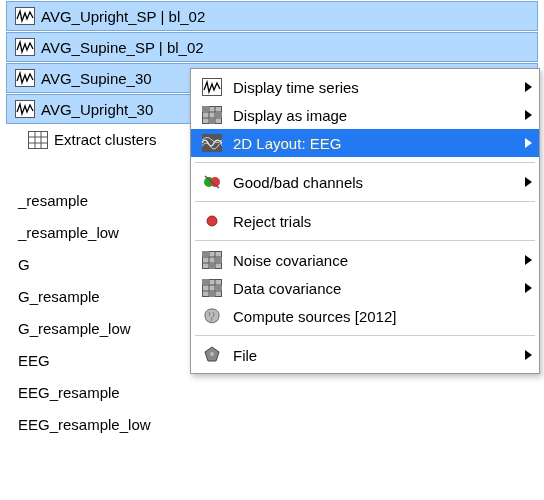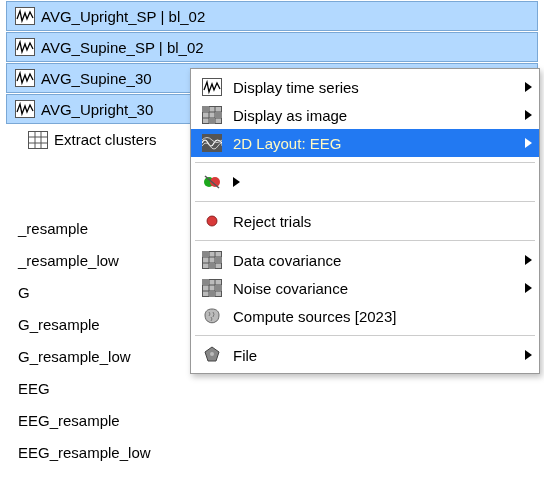--- a/index.html
+++ b/index.html
@@ -48,21 +48,20 @@
     display: flex;
     align-items: center;
     justify-content: center;
   }
 
   .behind-list {
     position: absolute;
     left: 0;
     top: 184px;
     width: 180px;
-    margin-top: 28px;
   }
   .behind-row {
     height: 32px;
     display: flex;
     align-items: center;
     padding-left: 18px;
     white-space: nowrap;
     overflow: hidden;
   }
 
@@ -270,57 +269,58 @@
       <span class="mi-label">2D Layout: EEG</span>
       <span class="arrow"></span>
     </div>
     <div class="menu-sep"></div>
     <div class="menu-item">
       <span class="mi-icon">
         <svg width="20" height="18">
           <use href="#ic-goodbad"></use>
         </svg>
       </span>
+      <span class="mi-label">Good/bad channels</span>
       <span class="arrow"></span>
     </div>
     <div class="menu-sep"></div>
     <div class="menu-item">
       <span class="mi-icon">
         <svg width="20" height="18">
           <use href="#ic-red-dot"></use>
         </svg>
       </span>
       <span class="mi-label">Reject trials</span>
     </div>
     <div class="menu-sep"></div>
     <div class="menu-item">
       <span class="mi-icon">
         <svg width="20" height="18">
           <use href="#ic-grid"></use>
         </svg>
       </span>
+      <span class="mi-label">Noise covariance</span>
+      <span class="arrow"></span>
+    </div>
+    <div class="menu-item">
+      <span class="mi-icon">
+        <svg width="20" height="18">
+          <use href="#ic-grid"></use>
+        </svg>
+      </span>
       <span class="mi-label">Data covariance</span>
       <span class="arrow"></span>
     </div>
     <div class="menu-item">
       <span class="mi-icon">
         <svg width="20" height="18">
-          <use href="#ic-grid"></use>
-        </svg>
-      </span>
-      <span class="mi-label">Noise covariance</span>
-      <span class="arrow"></span>
-    </div>
-    <div class="menu-item">
-      <span class="mi-icon">
-        <svg width="20" height="18">
           <use href="#ic-brain"></use>
         </svg>
       </span>
-      <span class="mi-label">Compute sources [2023]</span>
+      <span class="mi-label">Compute sources [2012]</span>
     </div>
     <div class="menu-sep"></div>
     <div class="menu-item">
       <span class="mi-icon">
         <svg width="20" height="18">
           <use href="#ic-file"></use>
         </svg>
       </span>
       <span class="mi-label">File</span>
       <span class="arrow"></span>

